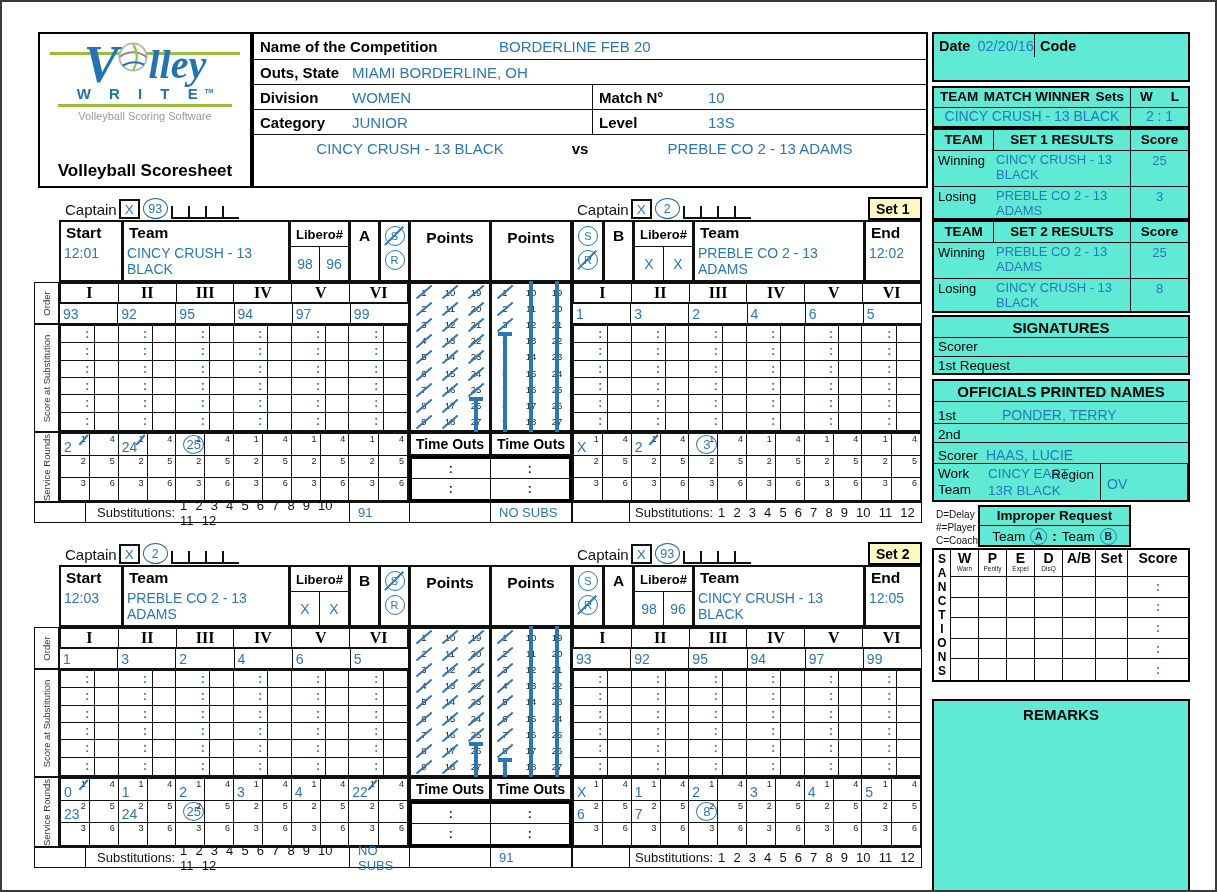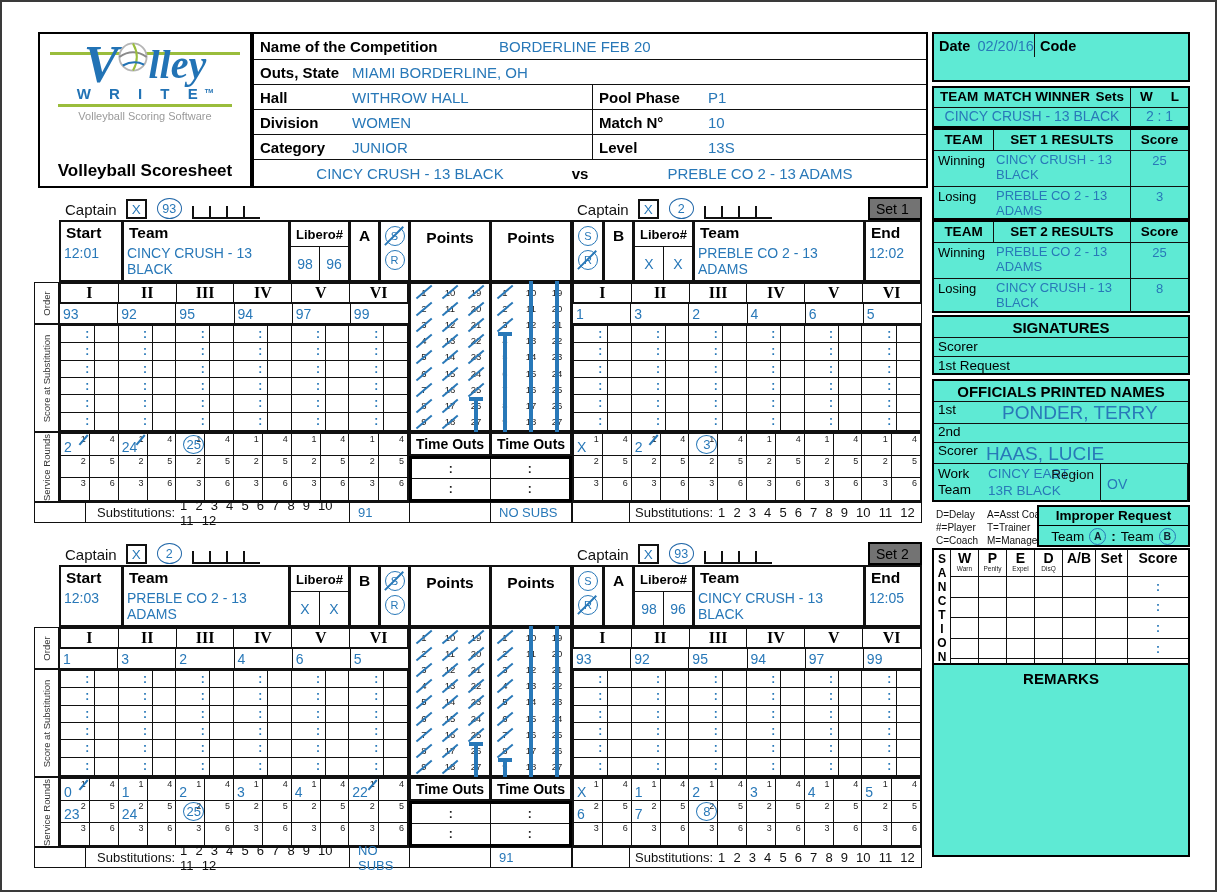--- a/index.html
+++ b/index.html
@@ -46,23 +46,23 @@
   .res-h .c2{flex:1;text-align:center;padding-top:2px}
   .res-h .c3{width:58px;border-left:1.6px solid #111;text-align:center;padding-top:2px}
   .res-r{display:flex;height:35px;font-size:13px}
   .res-r+.res-r{border-top:1.6px solid #111}
   .res-r .c1{width:60px;padding:2px 0 0 4px}
   .res-r .c2{flex:1;color:var(--blue);padding:2px 0 0 2px;line-height:1.15}
   .res-r .c3{width:58px;border-left:1.6px solid #111;color:var(--blue);text-align:center;padding-top:2px}
   .sig-title{height:21px;text-align:center;font-weight:bold;font-size:15px;padding-top:2px;border-bottom:1.6px solid #111}
   .sigrow{height:19px;font-size:13.5px;padding:1px 0 0 4px;border-bottom:1.6px solid #111}
   .sigrow:last-child{border-bottom:none}
-  .offrow{display:flex;font-size:13.5px;border-bottom:1.6px solid #111;align-items:flex-start}
+  .offrow{display:flex;font-size:13.5px;border-bottom:1.6px solid #111;align-items:flex-end}
   .offrow .ol{width:52px;padding-left:4px}
-  .offrow .ov{flex:1;color:var(--blue);font-size:19px}
+  .offrow .ov{flex:1;color:var(--blue);font-size:14px}
   .workrow{display:flex;font-size:13.5px;height:38px}
   .workrow .ol{width:52px;padding:2px 0 0 4px;line-height:1.2}
   .workrow .mid{flex:1;position:relative;padding:2px 0 0 2px}
   .workrow .mid .wt{color:var(--blue);font-size:13.5px;width:112px;line-height:1.25;display:block}
   .workrow .mid .rg{position:absolute;right:6px;top:3px;color:#111}
   .workrow .ovc{width:60px;border-left:1.6px solid #111;color:var(--blue);padding:2px 0 0 6px}
   .legend{position:absolute;left:934px;top:506px;display:flex;gap:9px;font-size:10px;color:#111;line-height:1.3}
   .imp-title{height:19px;border-bottom:1.8px solid #000;text-align:center;font-weight:bold;font-size:13.5px;padding-top:1px}
   .imp-row{height:20px;display:flex;align-items:center;justify-content:center;gap:5px;font-size:13.5px}
   .circ{width:17px;height:17px;border:1.7px solid var(--blue);border-radius:50%;display:inline-flex;align-items:center;justify-content:center;font-size:10.5px;font-weight:bold;color:#123}
@@ -77,27 +77,27 @@
   .sanmain{font-weight:bold;font-size:14px;line-height:1.1}
   .sansub{font-size:6.5px;color:#222;margin-top:-1px}
   .sanbody{flex:1;grid-auto-rows:1fr}
   .sancell{border-right:1.4px solid #111;border-bottom:1.4px solid #111;display:flex;align-items:center;justify-content:center}
   .sancell:nth-child(7n){border-right:none}
   .sancell:nth-child(n+29){border-bottom:none}
   .sancolon{color:var(--blue);font-weight:bold;font-size:12px}
   .rem-title{text-align:center;font-weight:bold;font-size:15px;padding-top:5px}
   
   .setblock{position:absolute;left:0;width:1217px;height:330px}
-  .caprow{position:absolute;top:1px;height:21px;display:flex;align-items:flex-end;gap:9px}
+  .caprow{position:absolute;top:1px;height:21px;display:flex;align-items:flex-end;gap:2px}
   .cap-t{font-size:15px;color:#111;padding-bottom:1px}
   .capx{width:21px;height:20px;border:2.2px solid #111;display:flex;align-items:center;justify-content:center;color:var(--blue);font-size:13.5px}
   .capn{width:25px;height:21px;border:1.7px solid #2167A8;border-radius:50%;display:flex;align-items:center;justify-content:center;color:var(--blue);font-size:12.5px;margin-left:1px}
   .ticks{display:flex;align-items:flex-end;height:13px;border-bottom:2.5px solid #111;margin-left:1px}
   .ticks i{display:block;width:17px;height:11px;border-left:2.5px solid #111}
-  .setlabel{position:absolute;left:866px;top:0;width:54px;height:23px;border:2.5px solid #000;background:#737373;font-weight:normal;font-size:14px;display:flex;align-items:center;padding-left:6px}
+  .setlabel{position:absolute;left:866px;top:0;width:54px;height:23px;border:2.5px solid #000;background:#fef9c3;font-weight:bold;font-size:14px;display:flex;align-items:center;padding-left:6px}
   .hc{position:absolute;top:23px;height:62px;border:2px solid #111;background:#fff}
   .hc .lab{font-weight:bold;font-size:15.5px;padding:2px 0 0 5px}
   .hc .val{color:var(--blue);font-size:14px;padding:3px 0 0 3px;line-height:1.15}
   .libwrap .lib-lab{height:25px;border-bottom:1.6px solid #111;display:flex;align-items:center;justify-content:center;font-weight:bold;font-size:13px}
   .libwrap .lib-vals{display:flex;height:33px}
   .libwrap .lib-vals div{flex:1;display:flex;align-items:center;justify-content:center;color:var(--blue);font-size:14px}
   .libwrap .lib-vals div:first-child{border-right:1.4px solid #111}
   .letter{display:flex;justify-content:center;margin-top:5px;font-weight:bold;font-size:15.5px}
   .sig{width:20px;height:20px;border-radius:50%;border:1.6px solid var(--blue);color:var(--blue);font-size:11px;display:flex;align-items:center;justify-content:center;position:relative;margin:4px auto 3px}
   .sig.crossed::after{content:"";position:absolute;width:26px;height:1.8px;background:var(--blue);transform:rotate(-45deg);left:-5px;top:8px}
@@ -178,28 +178,20 @@
   <div class="hdr">
     <div class="hrow">
       <span class="hlab" style="width:215px">Name of the Competition</span>
       <span class="hval" style="padding-left:30px">BORDERLINE FEB 20</span>
     </div>
     <div class="hrow">
       <span class="hlab" style="width:96px">Outs, State</span>
       <span class="hval" style="padding-left:2px">MIAMI BORDERLINE, OH</span>
     </div>
     <div class="hrow">
-      <span class="hlab" style="width:96px">Hall</span>
-      <span class="hval" style="width:242px;padding-left:2px">WITHROW HALL</span>
-      <span class="hsplit" style="width:108px">
-          <span class="hlab">Pool Phase</span>
-        </span>
-      <span class="hval" style="padding-left:8px">P1</span>
-    </div>
-    <div class="hrow">
       <span class="hlab" style="width:96px">Division</span>
       <span class="hval" style="width:242px;padding-left:2px">WOMEN</span>
       <span class="hsplit" style="width:108px">
           <span class="hlab">Match N°</span>
         </span>
       <span class="hval" style="padding-left:8px">10</span>
     </div>
     <div class="hrow">
       <span class="hlab" style="width:96px">Category</span>
       <span class="hval" style="width:242px;padding-left:2px">JUNIOR</span>
@@ -318,21 +310,21 @@
         <div class="">#=Player</div>
         <div class="">C=Coach</div>
       </div>
     <div>
         <div class="">A=Asst Coach</div>
         <div class="">T=Trainer</div>
         <div class="">M=Manager</div>
       </div>
   </div>
 
-  <div class="panelbox" style="left:1035px;top:503px;width:153px;height:42px">
+  <div class="panelbox" style="left:976px;top:503px;width:153px;height:42px">
     <div class="imp-title">Improper Request</div>
     <div class="imp-row">
       <span>Team</span>
       <span class="circ">A</span>
       <span class="b">:</span>
       <span>Team</span>
       <span class="circ">B</span>
     </div>
   </div>
 
@@ -412,21 +404,21 @@
           <div class="sancell"></div>
           <div class="sancell"></div>
           <div class="sancell"></div>
           <div class="sancell">
             <span class="sancolon">:</span>
           </div>
         </div>
     </div>
   </div>
 
-  <div class="panelbox" style="left:930px;top:661px;width:258px;height:194px">
+  <div class="panelbox" style="left:930px;top:697px;width:258px;height:194px">
     <div class="rem-title">REMARKS</div>
   </div>
 
   <div class="setblock" id="set1" style="top:195px">
     <div class="caprow" style="left:63px">
       <span class="cap-t">Captain</span>
       <span class="capx">X</span>
       <span class="capn">93</span>
       <span class="ticks">
           <i></i>

